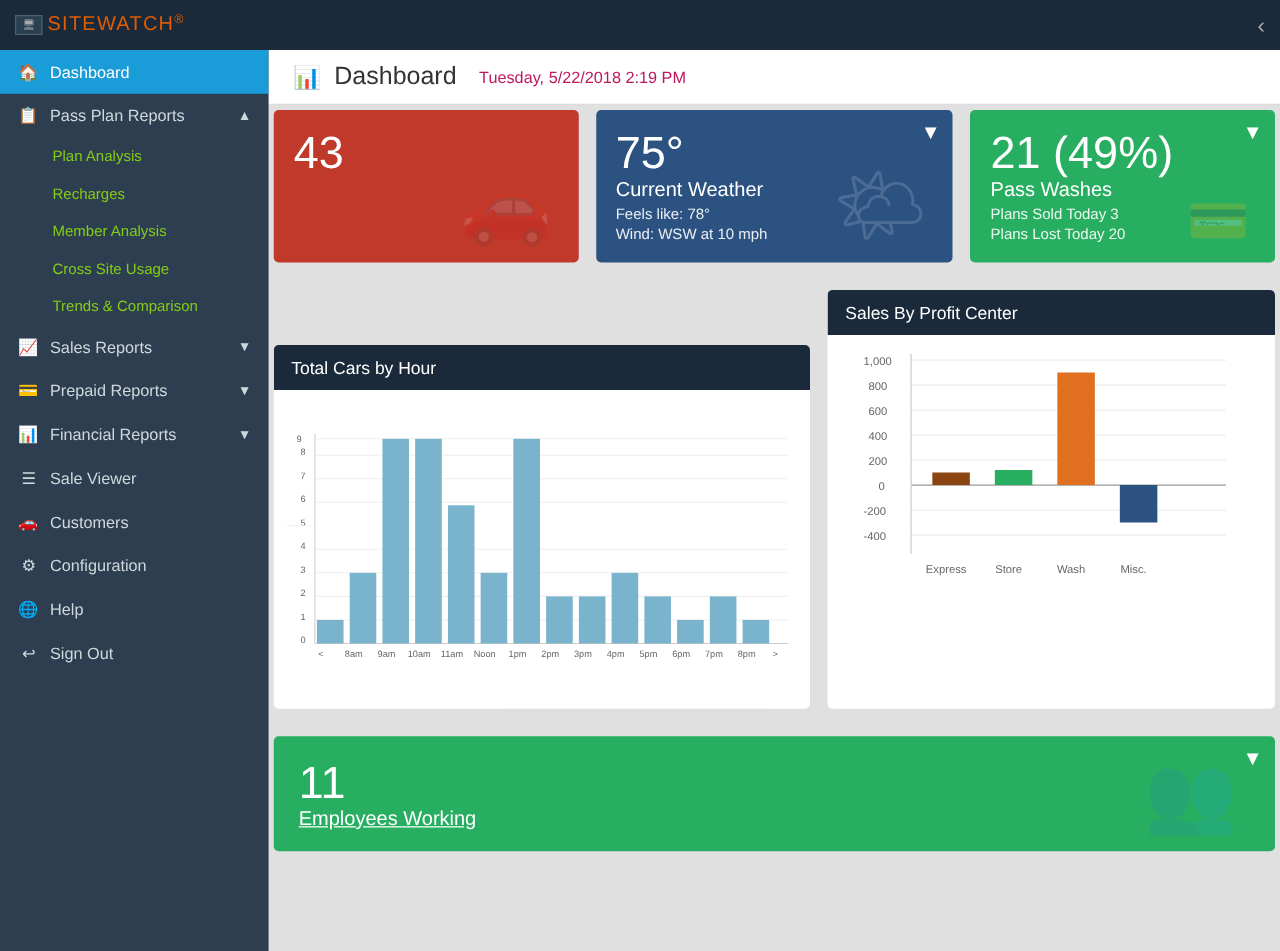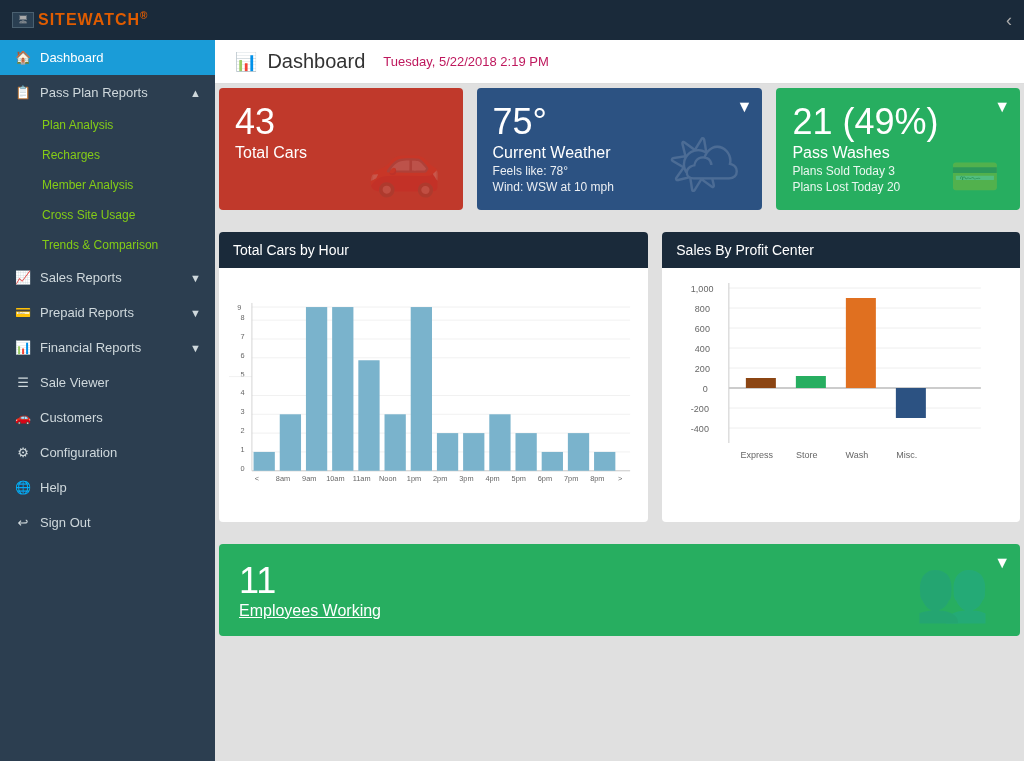--- a/index.html
+++ b/index.html
@@ -26,21 +26,21 @@
       height: 16px;
       display: flex;
       align-items: center;
       justify-content: center;
       font-size: 8px;
       color: #aaa;
     }
     .topbar-logo-text {
       color: white;
       font-size: 16px;
-      font-weight: bold;
+      font-weight: normal;
       letter-spacing: 1px;
     }
     .topbar-logo-text span {
       color: #e05c00;
     }
     .topbar-collapse {
       margin-left: auto;
       color: #aaa;
       font-size: 18px;
       cursor: pointer;
@@ -204,20 +204,21 @@
       gap: 14px;
     }
 
     .chart-card {
       background: white;
       border-radius: 4px;
       overflow: hidden;
     }
     .chart-card-main {
       flex: 1.2;
+      margin-top: 44px;
     }
     .chart-card-side {
       flex: 1;
     }
 
     .chart-header {
       background: #1a2a3a;
       color: white;
       padding: 10px 14px;
       font-size: 14px;
@@ -358,21 +359,20 @@
       <span class="content-header-title">Dashboard</span>
       <span class="content-header-date">Tuesday, 5/22/2018 2:19 PM</span>
     </div>
 
     <div class="content-body">
 
       <div class="cards-row">
 
         <div class="card card-red">
           <div class="card-number">43</div>
-          <div class="card-label">Total Cars</div>
           <div class="card-bg-icon">🚗</div>
         </div>
 
         <div class="card card-blue">
           <div class="card-dropdown">▼</div>
           <div class="card-number">75°</div>
           <div class="card-label">Current Weather</div>
           <div class="card-sub">Feels like: 78°</div>
           <div class="card-sub">Wind: WSW at 10 mph</div>
           <div class="card-bg-icon">🌤</div>

